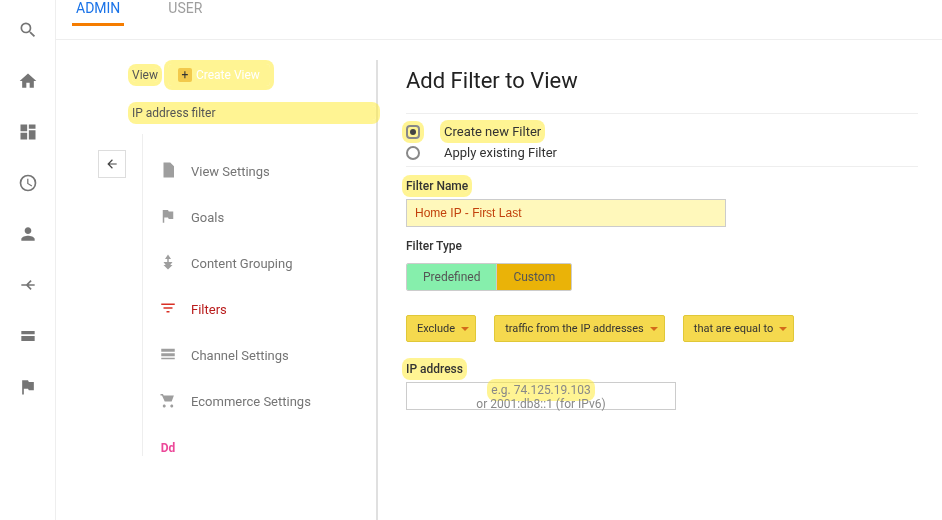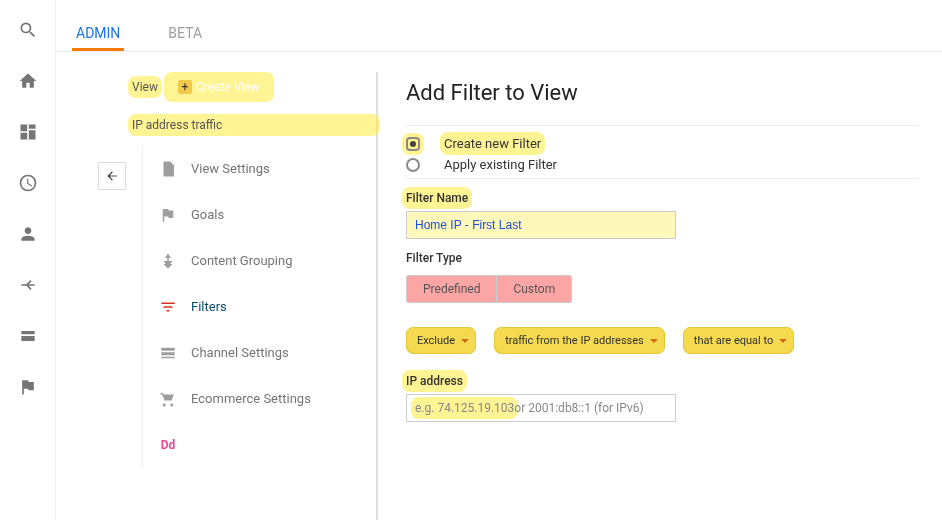--- a/index.html
+++ b/index.html
@@ -26,23 +26,23 @@
     gap: 28px;
   }
   .iconbar svg { width: 20px; height: 20px; fill: #757575; }
   .content {
     position: absolute;
     left: 56px; top: 0;
     right: 0; bottom: 0;
   }
   .tabs {
     display: flex;
-    height: 52px;
+    height: 40px;
     border-bottom: 1px solid #eee;
-    align-items: flex-end;
+    align-items: flex-start;
     padding-left: 16px;
     gap: 40px;
   }
   .tab {
     font-size: 14px;
     padding: 0 4px 10px 4px;
     color: #9e9e9e;
     cursor: pointer;
   }
   .tab.active {
@@ -113,30 +113,30 @@
   }
   .back-btn svg { width: 14px; height: 14px; fill: #444; }
   .nav {
     width: 220px;
     margin-left: 10px;
     margin-top: 12px;
     border-left: 1px solid #eee;
   }
   .nav-item {
     display: flex;
-    align-items: center;
+    align-items: flex-end;
     height: 46px;
     padding-left: 16px;
     gap: 14px;
     color: #757575;
     cursor: pointer;
     border-bottom: 1px solid transparent;
   }
   .nav-item svg { width: 18px; height: 18px; fill: #9e9e9e; }
-  .nav-item.active { color: #0c4a6e; }
+  .nav-item.active { color: #b91c1c; }
   .nav-item.active svg { fill: #d93025; }
   .nav-item .beta {
     color: #d93025;
     font-size: 10px;
     margin-left: 4px;
     letter-spacing: 0.5px;
   }
   .divider {
     width: 2px;
     background: #e0e0e0;
@@ -188,58 +188,58 @@
     border-radius: 50%;
   }
   .field-label {
     font-size: 12px;
     color: #333;
     font-weight: 500;
     margin-top: 12px;
     margin-bottom: 6px;
   }
   .text-input {
-    width: 270px;
+    width: 320px;
     height: 28px;
     border: 1px solid #ccc;
     font-size: 12px;
     padding: 0 8px;
-    color: #1d4ed8;
+    color: #c2410c;
   }
   .seg {
     display: inline-flex;
     border: 1px solid #ccc;
     border-radius: 2px;
     overflow: hidden;
     margin-top: 4px;
   }
   .seg-btn {
     padding: 6px 16px;
     font-size: 12px;
-    background: #fca5a5;
+    background: #eab308;
     color: #555;
     cursor: pointer;
   }
-  .seg-btn.active { background: #fca5a5; }
+  .seg-btn.active { background: #86efac; }
   .seg-btn:first-child { border-right: 1px solid #ccc; }
   .dd-row {
     display: flex;
     gap: 18px;
     margin-top: 24px;
     flex-wrap: wrap;
   }
   .dd {
     background: #f5d94e;
     border: 1px solid #e0c838;
     padding: 6px 20px 6px 10px;
     font-size: 11px;
     color: #333;
     position: relative;
     cursor: pointer;
-    border-radius: 7px;
+    border-radius: 2px;
     white-space: nowrap;
   }
   .dd::after {
     content: '';
     position: absolute;
     right: 6px;
     top: 50%;
     margin-top: -2px;
     border-top: 4px solid #d36a1a;
     border-left: 4px solid transparent;
@@ -253,20 +253,21 @@
   .placeholder-split {
     display: flex;
     align-items: center;
     width: 270px;
     height: 28px;
     border: 1px solid #ccc;
     font-size: 12px;
     padding: 0 8px;
     color: #888;
     margin-top: 2px;
+    flex-direction: column;
   }
   .placeholder-split .ph-hl {
     color: #888;
   }
 </style>
 </head>
 <body>
 
 <div class="iconbar">
   <span><svg viewBox="0 0 24 24">
@@ -292,34 +293,34 @@
       </svg></span>
   <span><svg viewBox="0 0 24 24">
         <path d="M5 3v18h2v-7h5l1 2h6V6h-6l-1-2H5z"></path>
       </svg></span>
 </div>
 
 <div class="content">
 
   <div class="tabs">
     <div class="tab active">ADMIN</div>
-    <div class="tab">BETA</div>
+    <div class="tab">USER</div>
   </div>
 
   <div class="body-row">
 
     <div class="leftcol">
       <div class="view-header">
         <span class="view-label hl">View</span>
         <span class="create-view-btn hl">
           <span class="plus">+</span>
           <span>Create View</span>
         </span>
       </div>
-      <div class="view-name hl">IP address traffic</div>
+      <div class="view-name hl">IP address filter</div>
 
       <div class="back-btn">
         <svg viewBox="0 0 24 24">
             <path d="M20 11H7.83l5.59-5.59L12 4l-8 8 8 8 1.41-1.41L7.83 13H20z"></path>
           </svg>
       </div>
 
       <div class="nav">
         <div class="nav-item">
           <svg viewBox="0 0 24 24">

